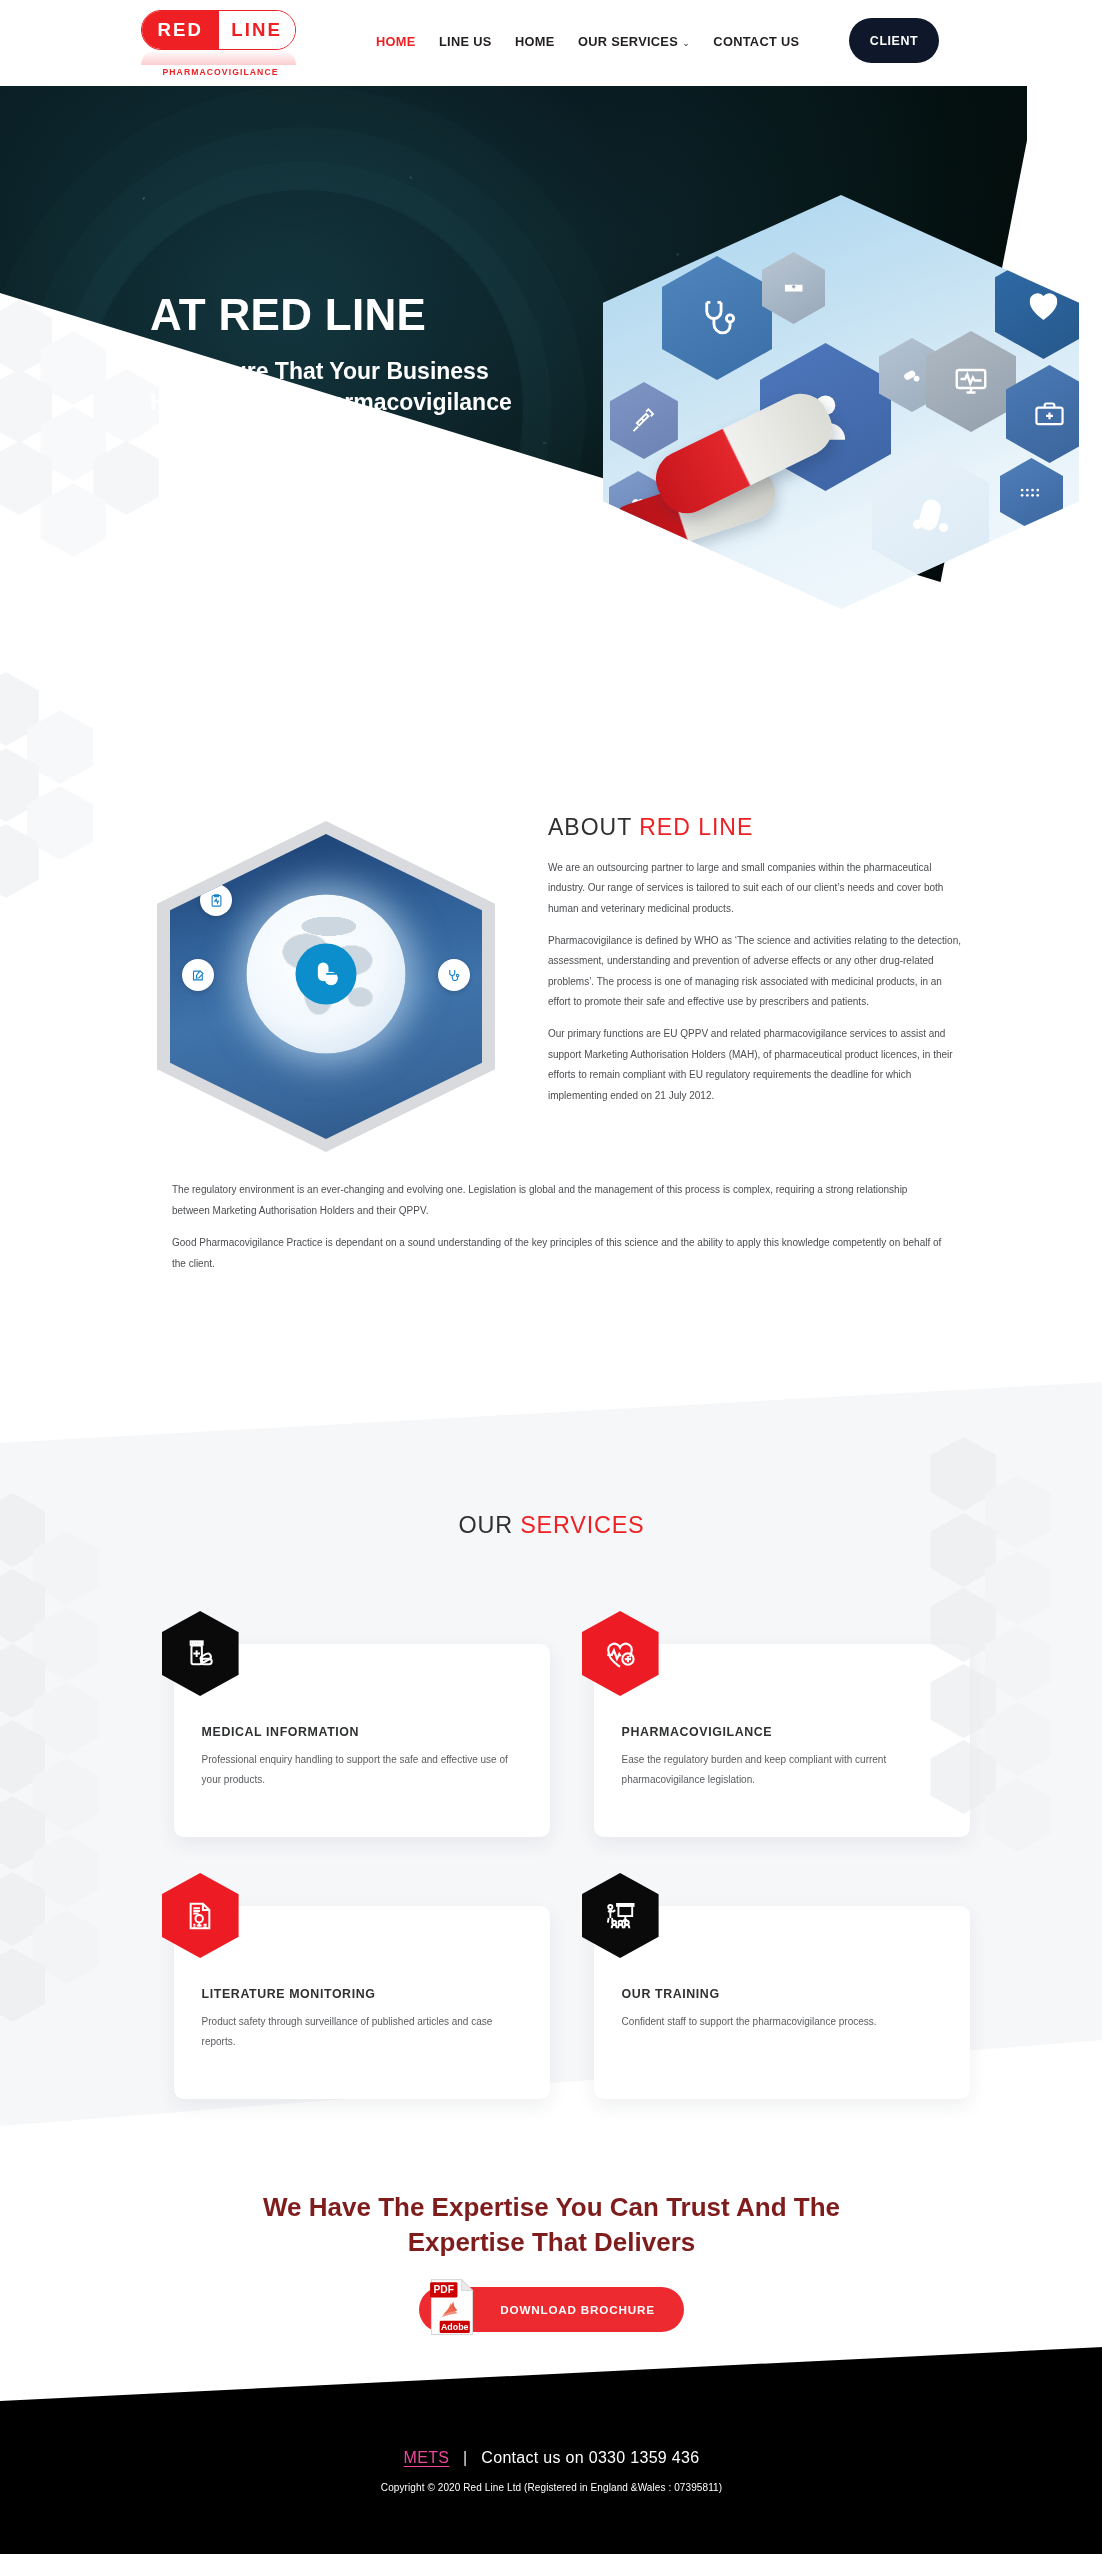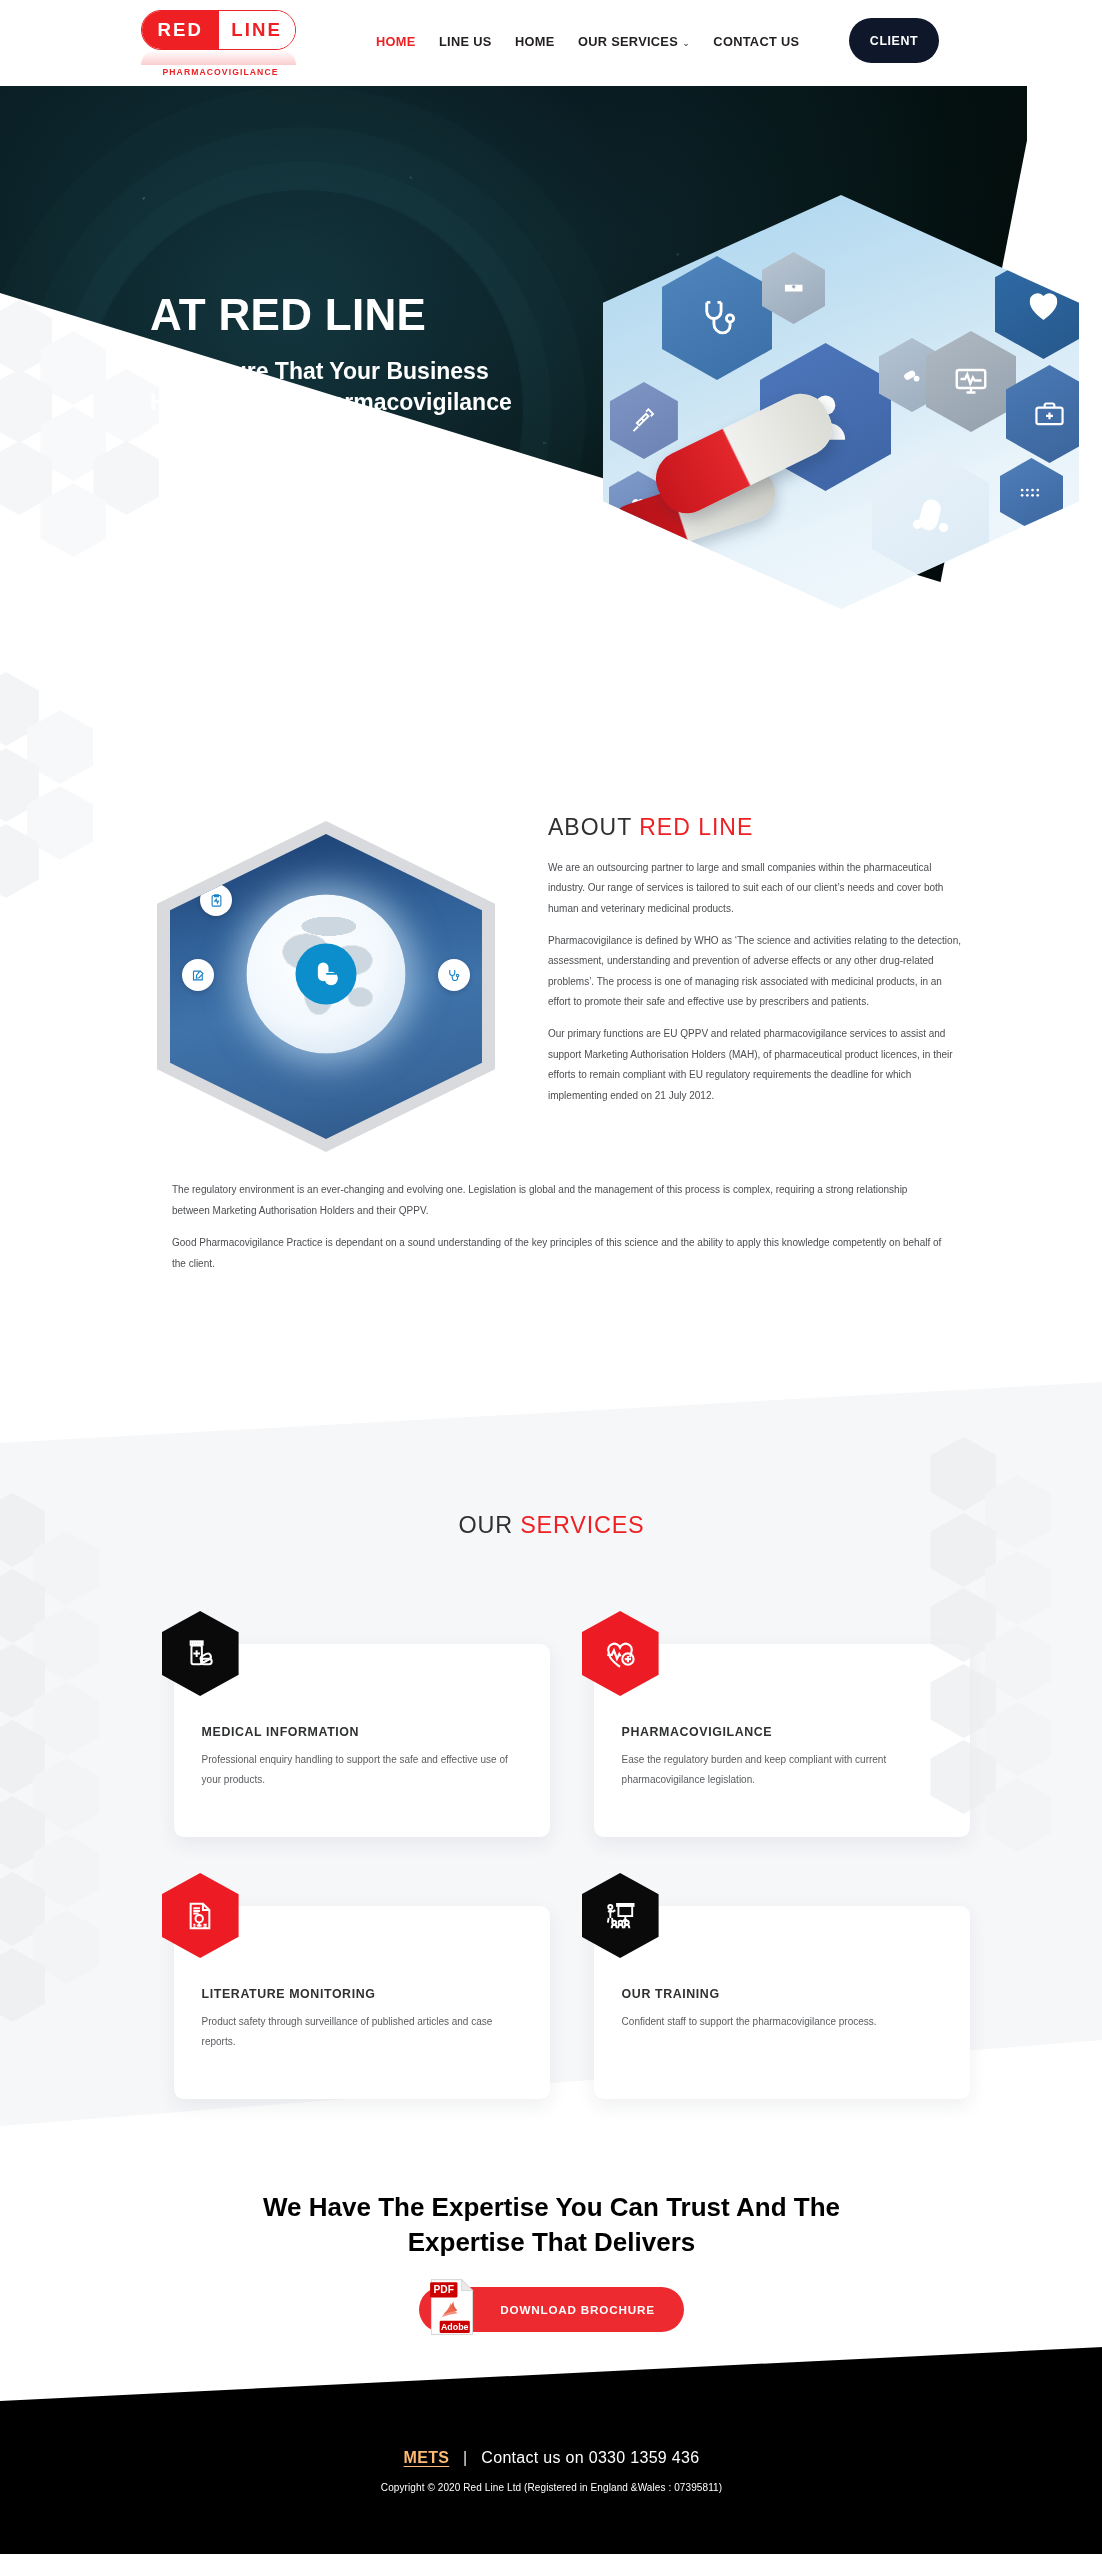--- a/index.html
+++ b/index.html
@@ -290,21 +290,21 @@
   .card-hex.black{background:#0a0a0a;}
   .card-hex.red{background:#ed1c24;}
   .card-hex svg{display:block;}
 
   
   .cta{
     position:relative;width:1103px;height:207px;background:#ffffff;
     z-index:12;text-align:center;padding-top:50px;
   }
   .cta h2{
-    font-size:26px;font-weight:700;line-height:1.36;color:#000000;
+    font-size:26px;font-weight:700;line-height:1.36;color:#7f1d1d;
     font-family:"Liberation Sans", sans-serif;
   }
   .brochure-wrap{
     position:relative;display:inline-block;margin-top:26px;
   }
   .brochure-btn{
     display:inline-flex;align-items:center;
     height:45px;padding:0 29px 0 81px;
     border-radius:23px;background:#ed2a30;border:none;
     color:#ffffff;font-size:11.7px;font-weight:700;letter-spacing:0.8px;
@@ -322,21 +322,21 @@
     background:#000000;z-index:12;
     clip-path:polygon(0 54px, 1103px 0, 1103px 207px, 0 207px);
     text-align:center;
   }
   .footer-inner{padding-top:102px;}
   .footer-top{
     color:#ffffff;font-size:16px;font-weight:500;letter-spacing:0.3px;
     display:flex;align-items:center;justify-content:center;gap:13.8px;
     font-family:"Liberation Sans", sans-serif;
   }
-  .footer-top a{color:#fdba74;text-decoration:underline;text-underline-offset:3.4px;font-weight:bold;}
+  .footer-top a{color:#ec4899;text-decoration:underline;text-underline-offset:3.4px;}
   .footer-top .sep{opacity:.9;}
   .footer-copy{
     color:#ffffff;font-size:10px;margin-top:15px;letter-spacing:0.1px;
     font-family:"Liberation Sans", sans-serif;
   }
 </style>
 </head>
 <body>
 
 <header class="header">

